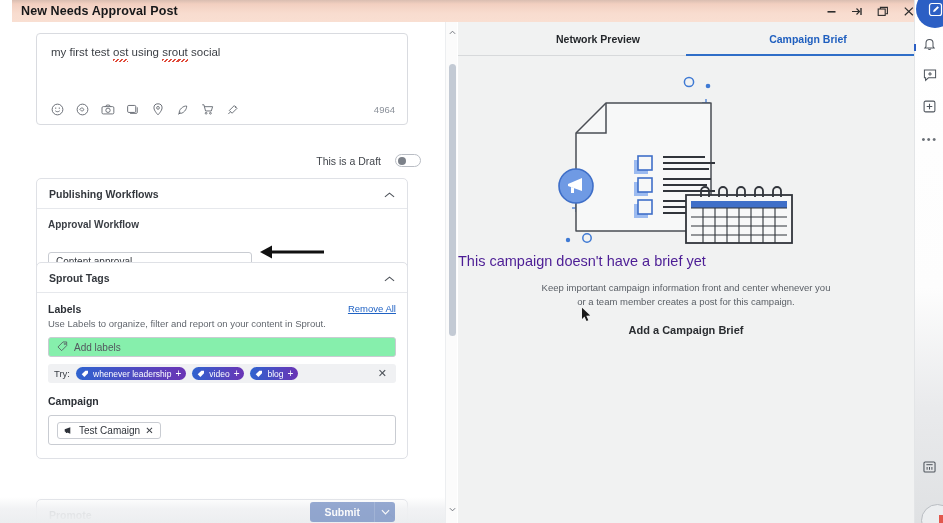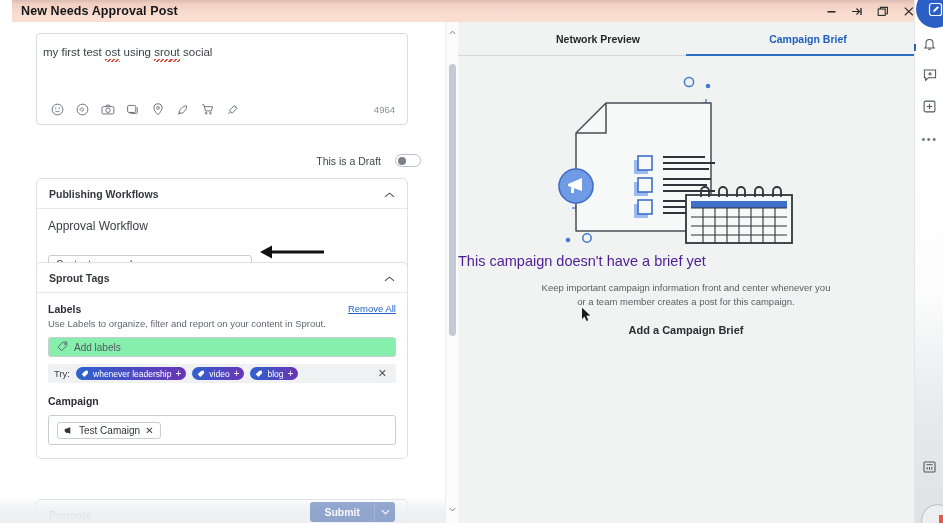--- a/index.html
+++ b/index.html
@@ -32,21 +32,21 @@
   .left-pane {
     position: absolute; left: 0; top: 22px; width: 457px; height: 501px;
     background: #ffffff; overflow: hidden;
   }
 
   .composer {
     position: absolute; left: 36px; top: 11px; width: 372px; height: 92px;
     background: #fff; border: 1px solid #d9dbe0; border-radius: 4px;
   }
   .composer-text {
-    position: absolute; left: 6px; top: 11px; width: 350px;
+    position: absolute; left: 14px; top: 11px; width: 350px;
     font-size: 11.5px; color: #3b3f45; line-height: 15px;
   }
   .sp-wrap { position: relative; display: inline-block; }
   .sp-wrap::after {
     content: ""; position: absolute; left: 0; right: 0; bottom: -2px; height: 3px;
     background-image: repeating-linear-gradient(135deg, #e04a3a 0 1.5px, transparent 1.5px 3px);
   }
 
   .composer-toolbar {
     position: absolute; left: 8px; right: 8px; bottom: 4px; height: 22px;
@@ -81,21 +81,21 @@
   .card-head {
     height: 30px; display: flex; align-items: center; padding: 0 12px;
     border-bottom: 1px solid #e6e8ec;
   }
   .card-head.noborder { border-bottom: none; }
   .card-title { font-size: 10.5px; color: #33373d; font-weight: 600; }
   .chev { margin-left: auto; color: #50555c; }
 
   .card-body { padding: 10px 11px 13px 11px; }
 
-  .field-label { font-size: 12px; color: #3a3e44; margin-bottom: 22px; }
+  .field-label { font-size: 10px; color: #3a3e44; margin-bottom: 22px; font-weight: bold; }
   .select {
     position: relative; width: 204px; height: 19px;
     border: 1px solid #c9ccd2; border-radius: 3px; background: #fff;
     display: flex; align-items: center; padding: 0 7px;
   }
   .select span { font-size: 10px; color: #35393f; }
   .select .sel-chev { position: absolute; right: 6px; top: 4px; color: #4a4e55; }
 
   .sec-label { font-size: 10.5px; color: #2c3036; font-weight: bold; }
   .sec-desc { font-size: 9.5px; color: #62676e; margin-top: 3px; }

